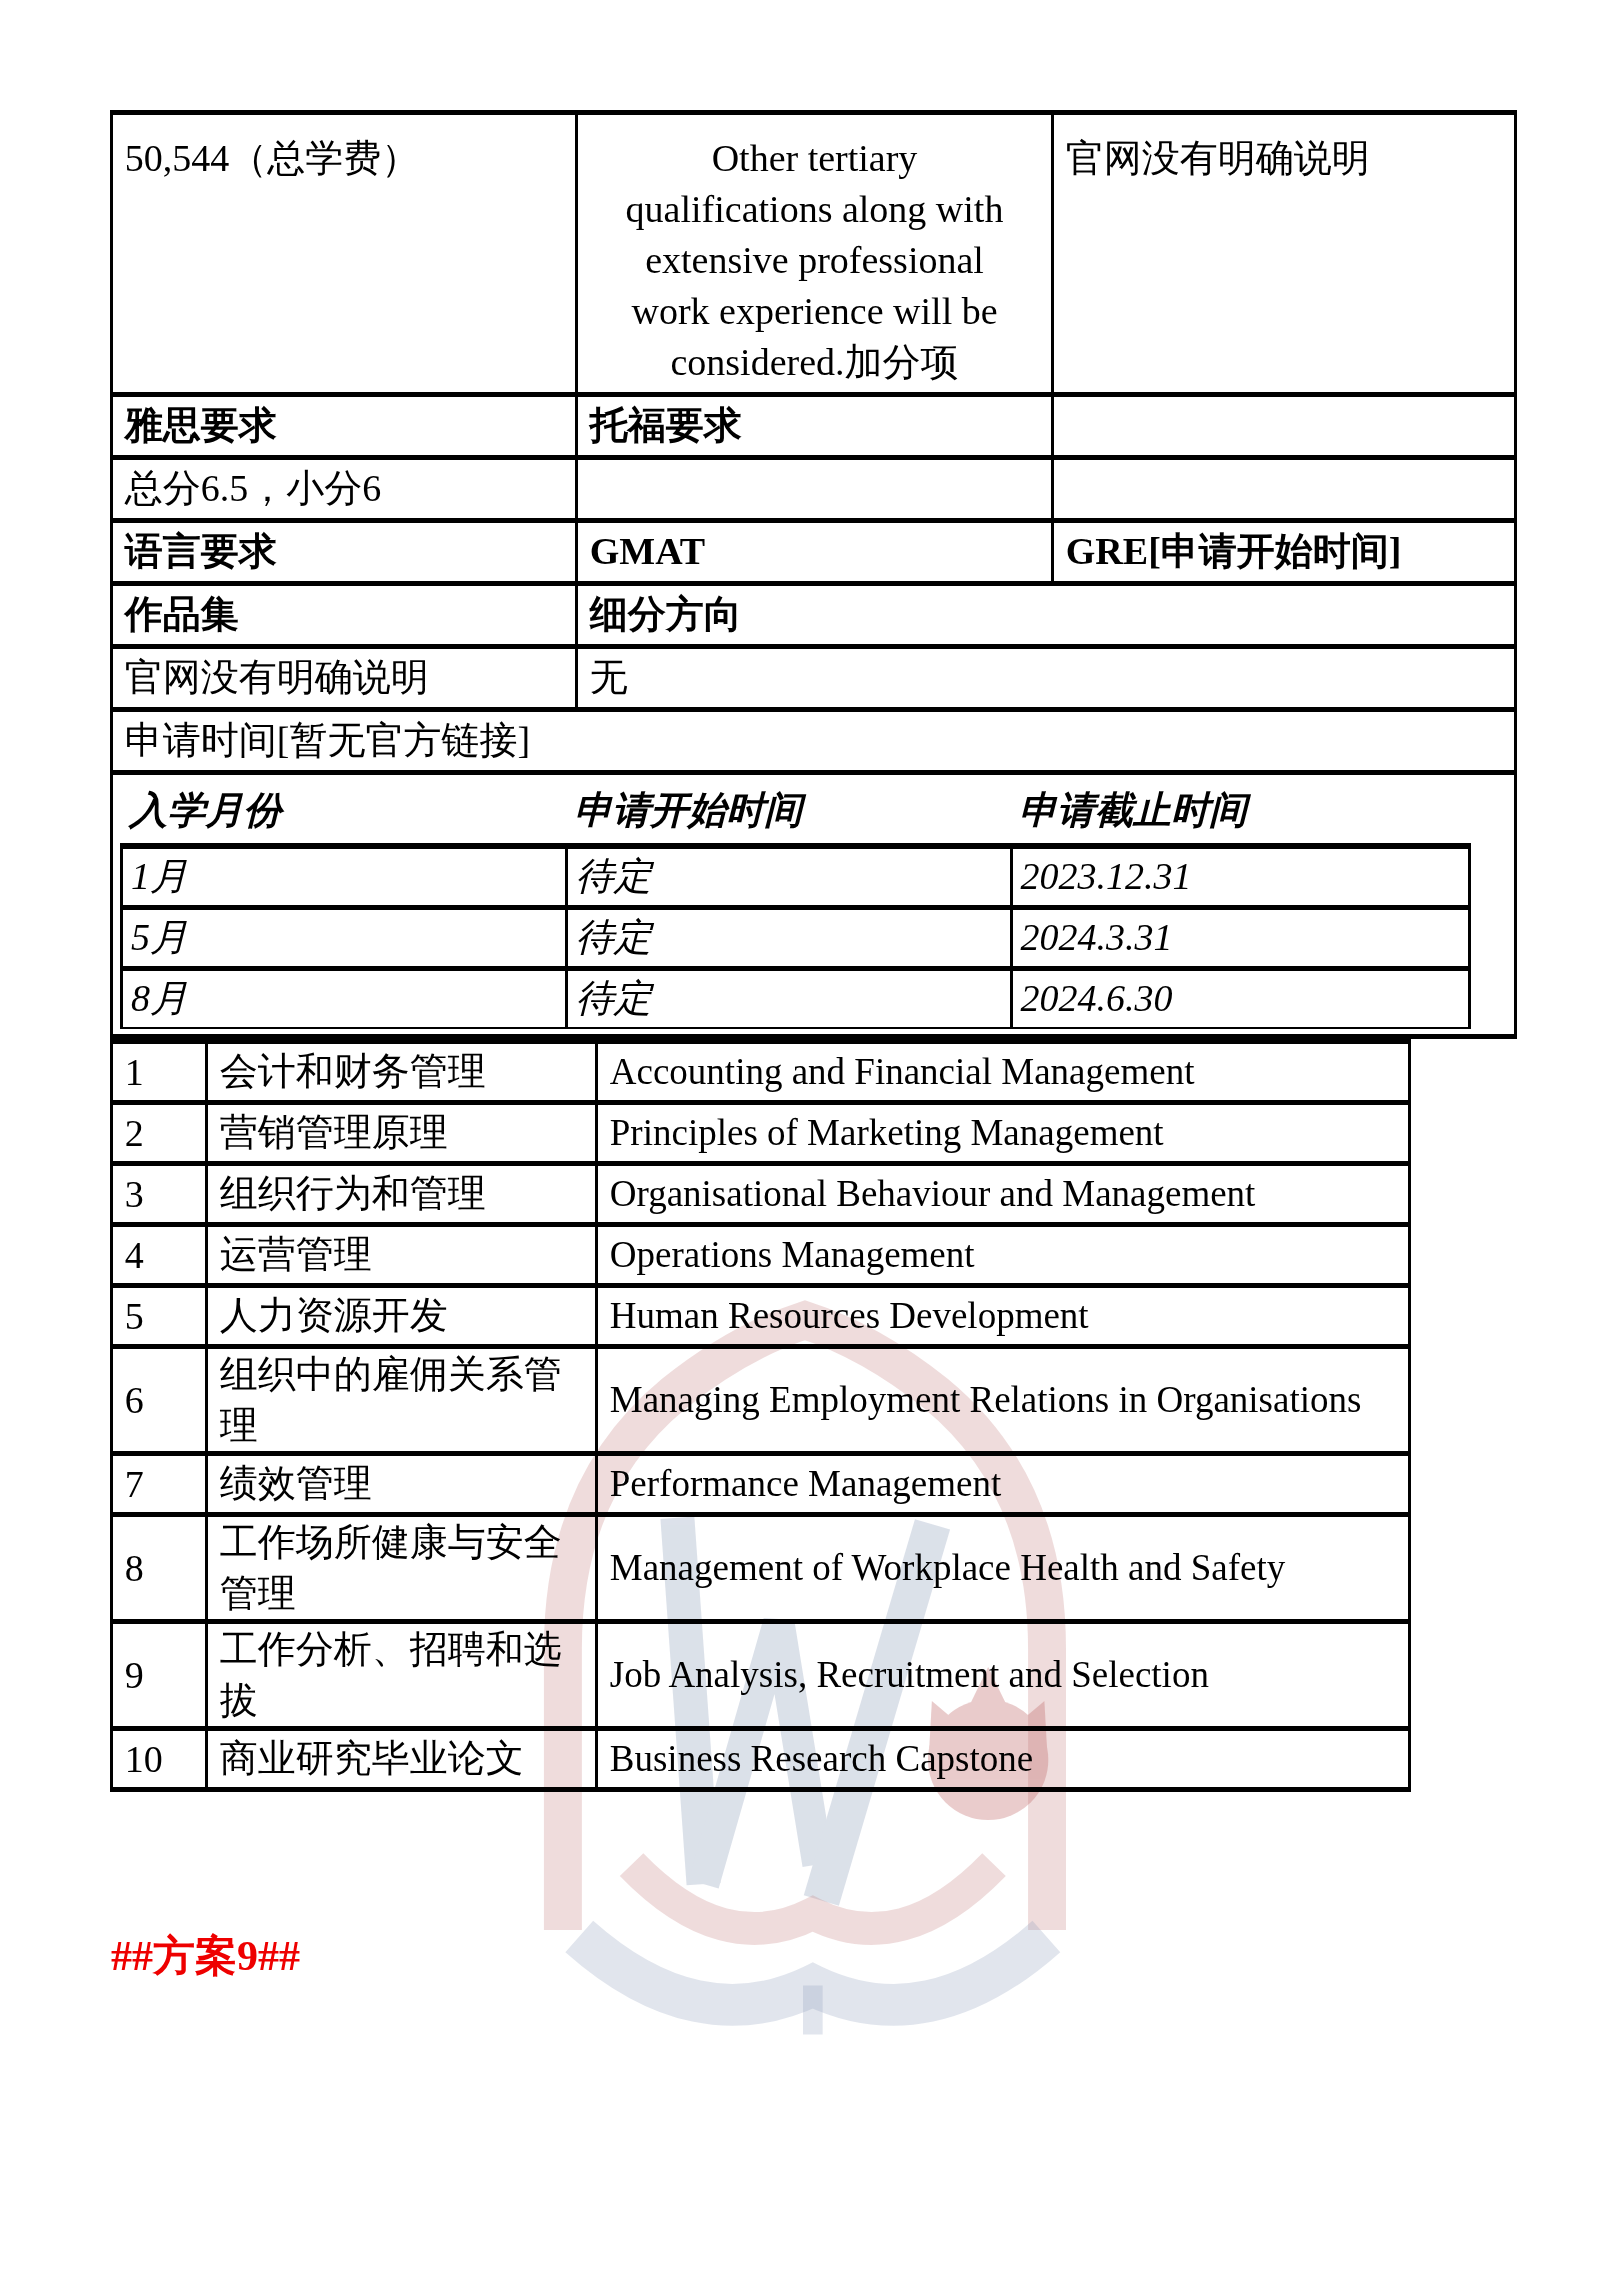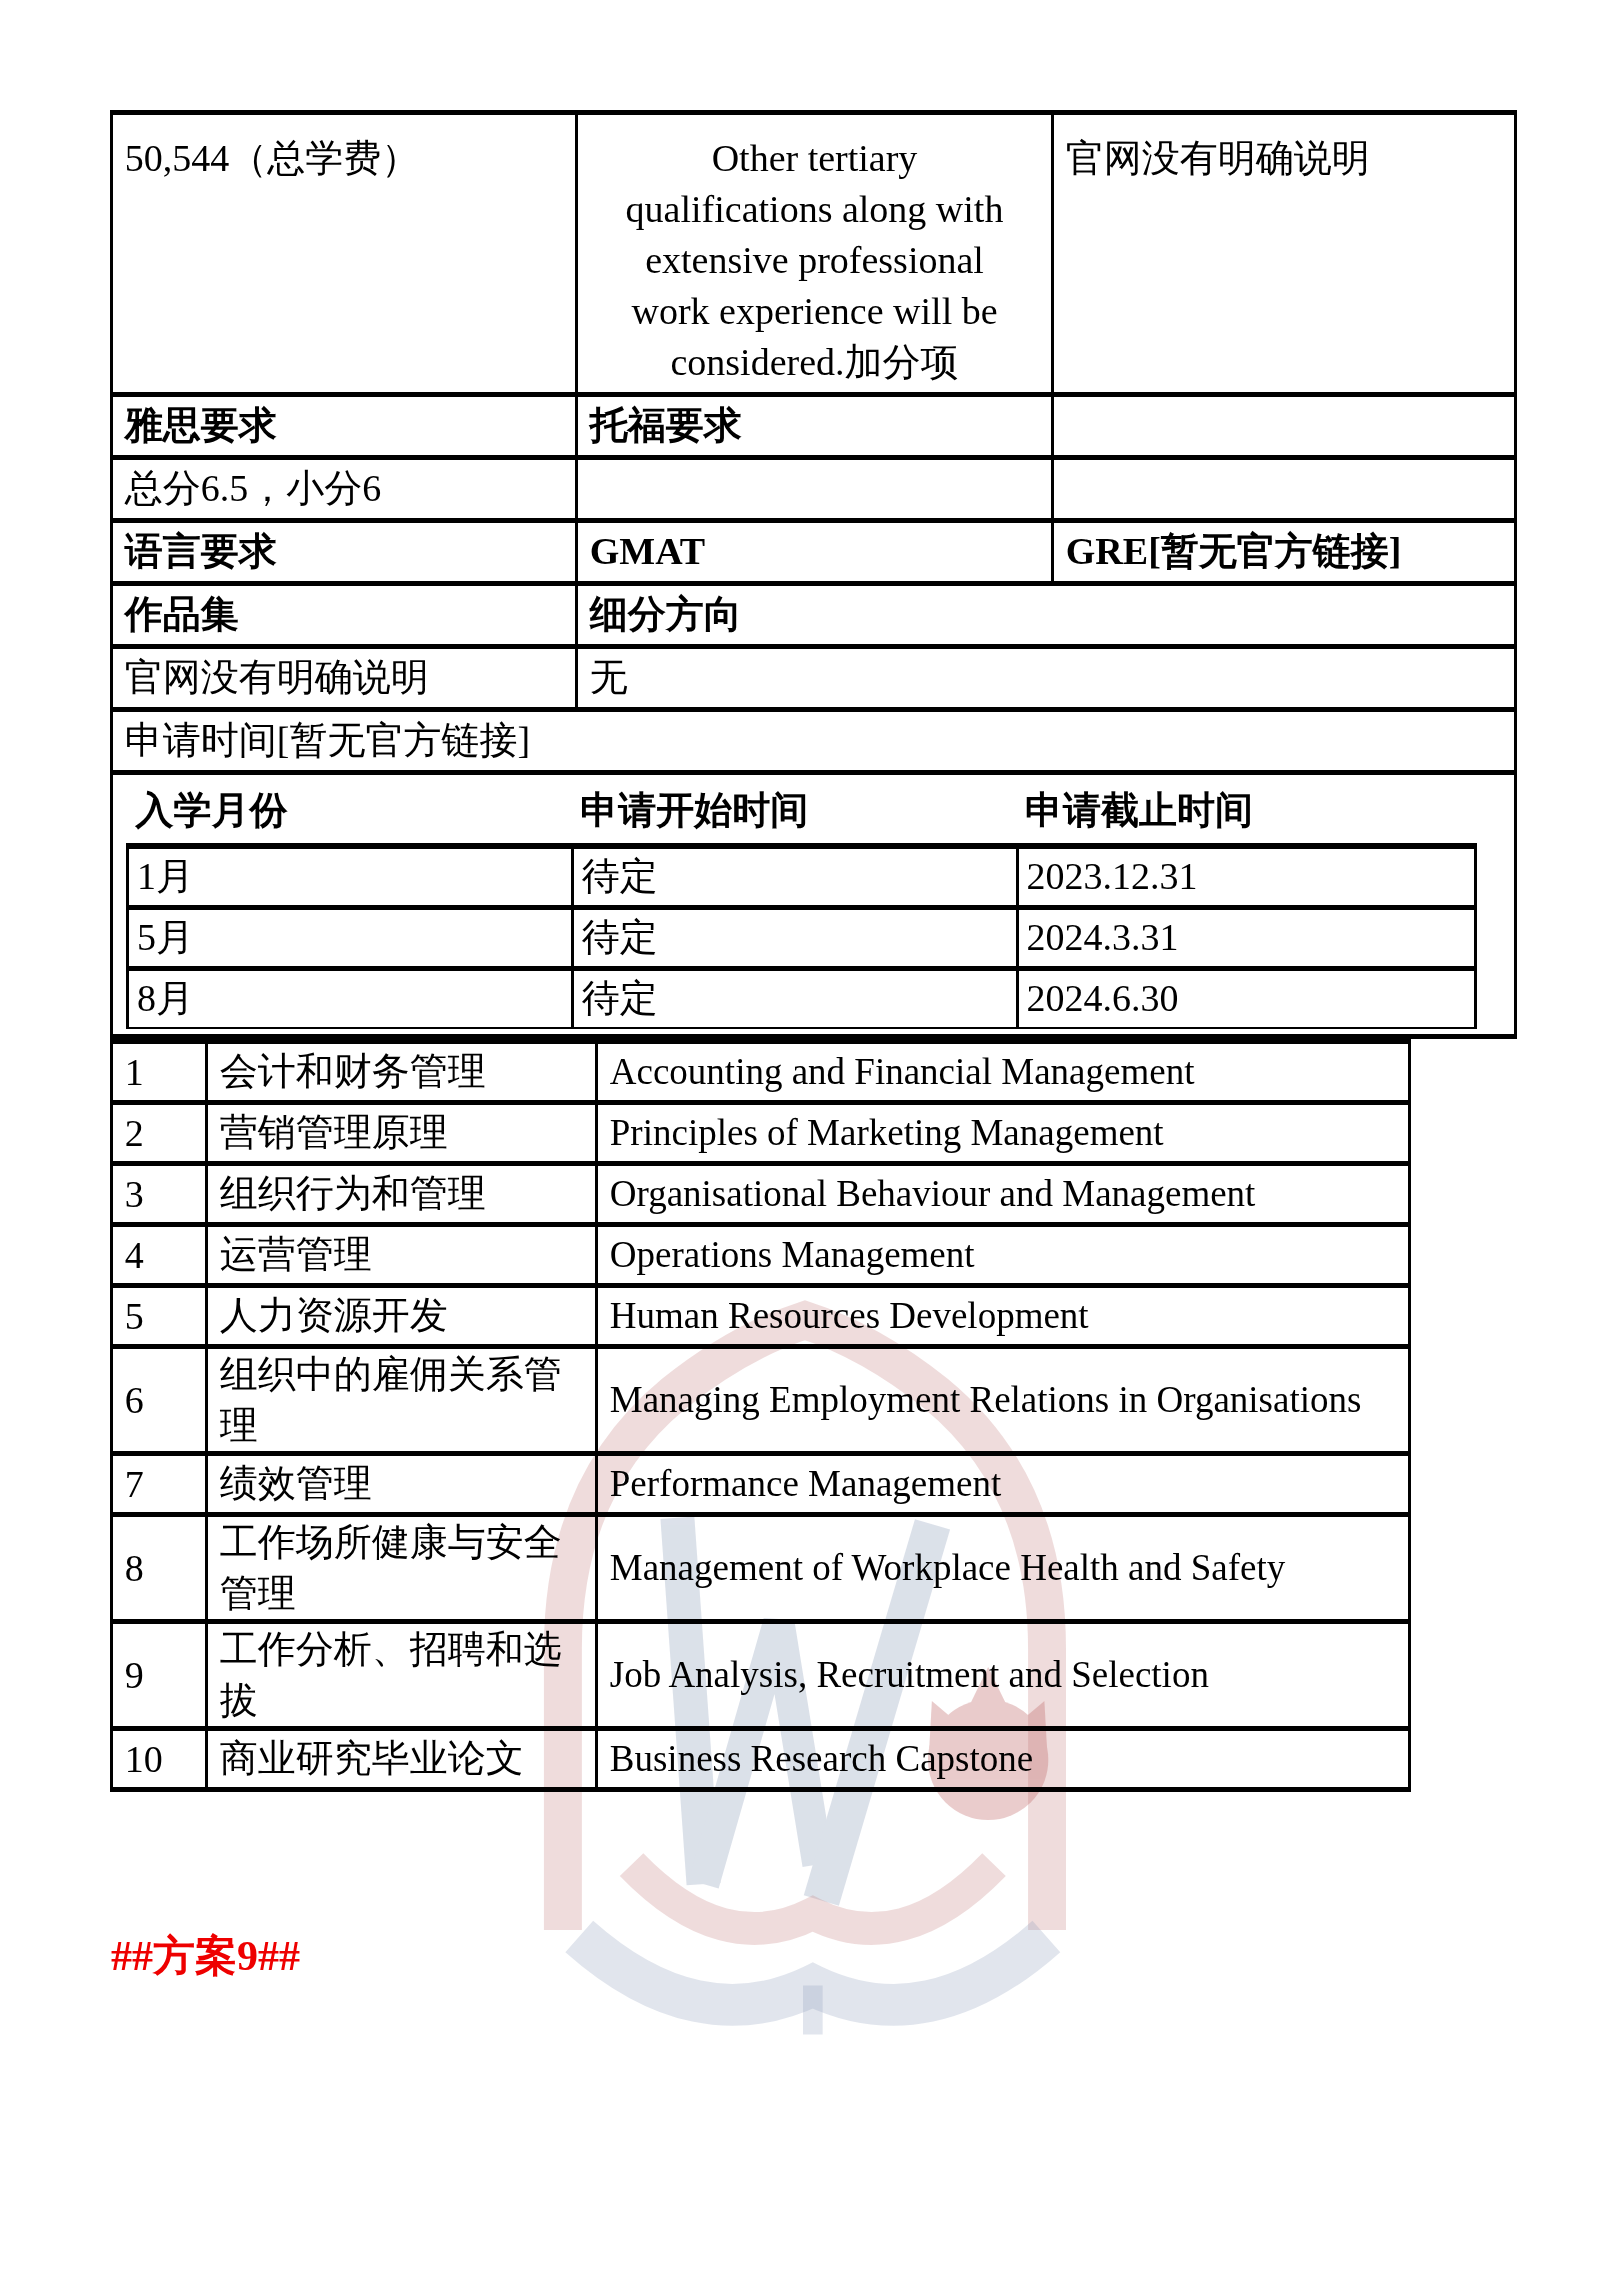--- a/index.html
+++ b/index.html
@@ -26,21 +26,21 @@
     height:58px;
     vertical-align:middle;
     overflow:hidden;
   }
   .t1 .rA td { height:222px; padding-top:18.3px; padding-bottom:3.9px; vertical-align:top; line-height:51px; }
   .t1 .pre  { white-space:pre-line;text-align:center; }
   .hdr { font-weight:bold; }
 
   
   .t1 td.wrap { padding:2.6px 0 5.2px 0; vertical-align:top; }
-  .t-inner { width:1351px; margin:0 13px; }
+  .t-inner { width:1351px; margin:0 7px;font-style:italic; }
   .t-inner th {
     text-align:left; font-weight:bold; font-size:38px;
     height:65px; padding:0 7.9px;
     border-bottom:6.5px solid #000;
   }
   .t-inner td {
     font-size:38px; height:56px; padding:0 7.9px;
     border-bottom:3.9px solid #a3a3a3;
     vertical-align:middle;
   }
@@ -119,21 +119,21 @@
       <td></td>
     </tr>
     <tr>
       <td>总分6.5，小分6</td>
       <td></td>
       <td></td>
     </tr>
     <tr>
       <td class="hdr">语言要求</td>
       <td class="hdr">GMAT</td>
-      <td class="hdr">GRE[暂无官方链接]</td>
+      <td class="hdr">GRE[申请开始时间]</td>
     </tr>
     <tr>
       <td class="hdr">作品集</td>
       <td class="hdr" colspan="2">细分方向</td>
     </tr>
     <tr>
       <td>官网没有明确说明</td>
       <td colspan="2">无</td>
     </tr>
     <tr>

